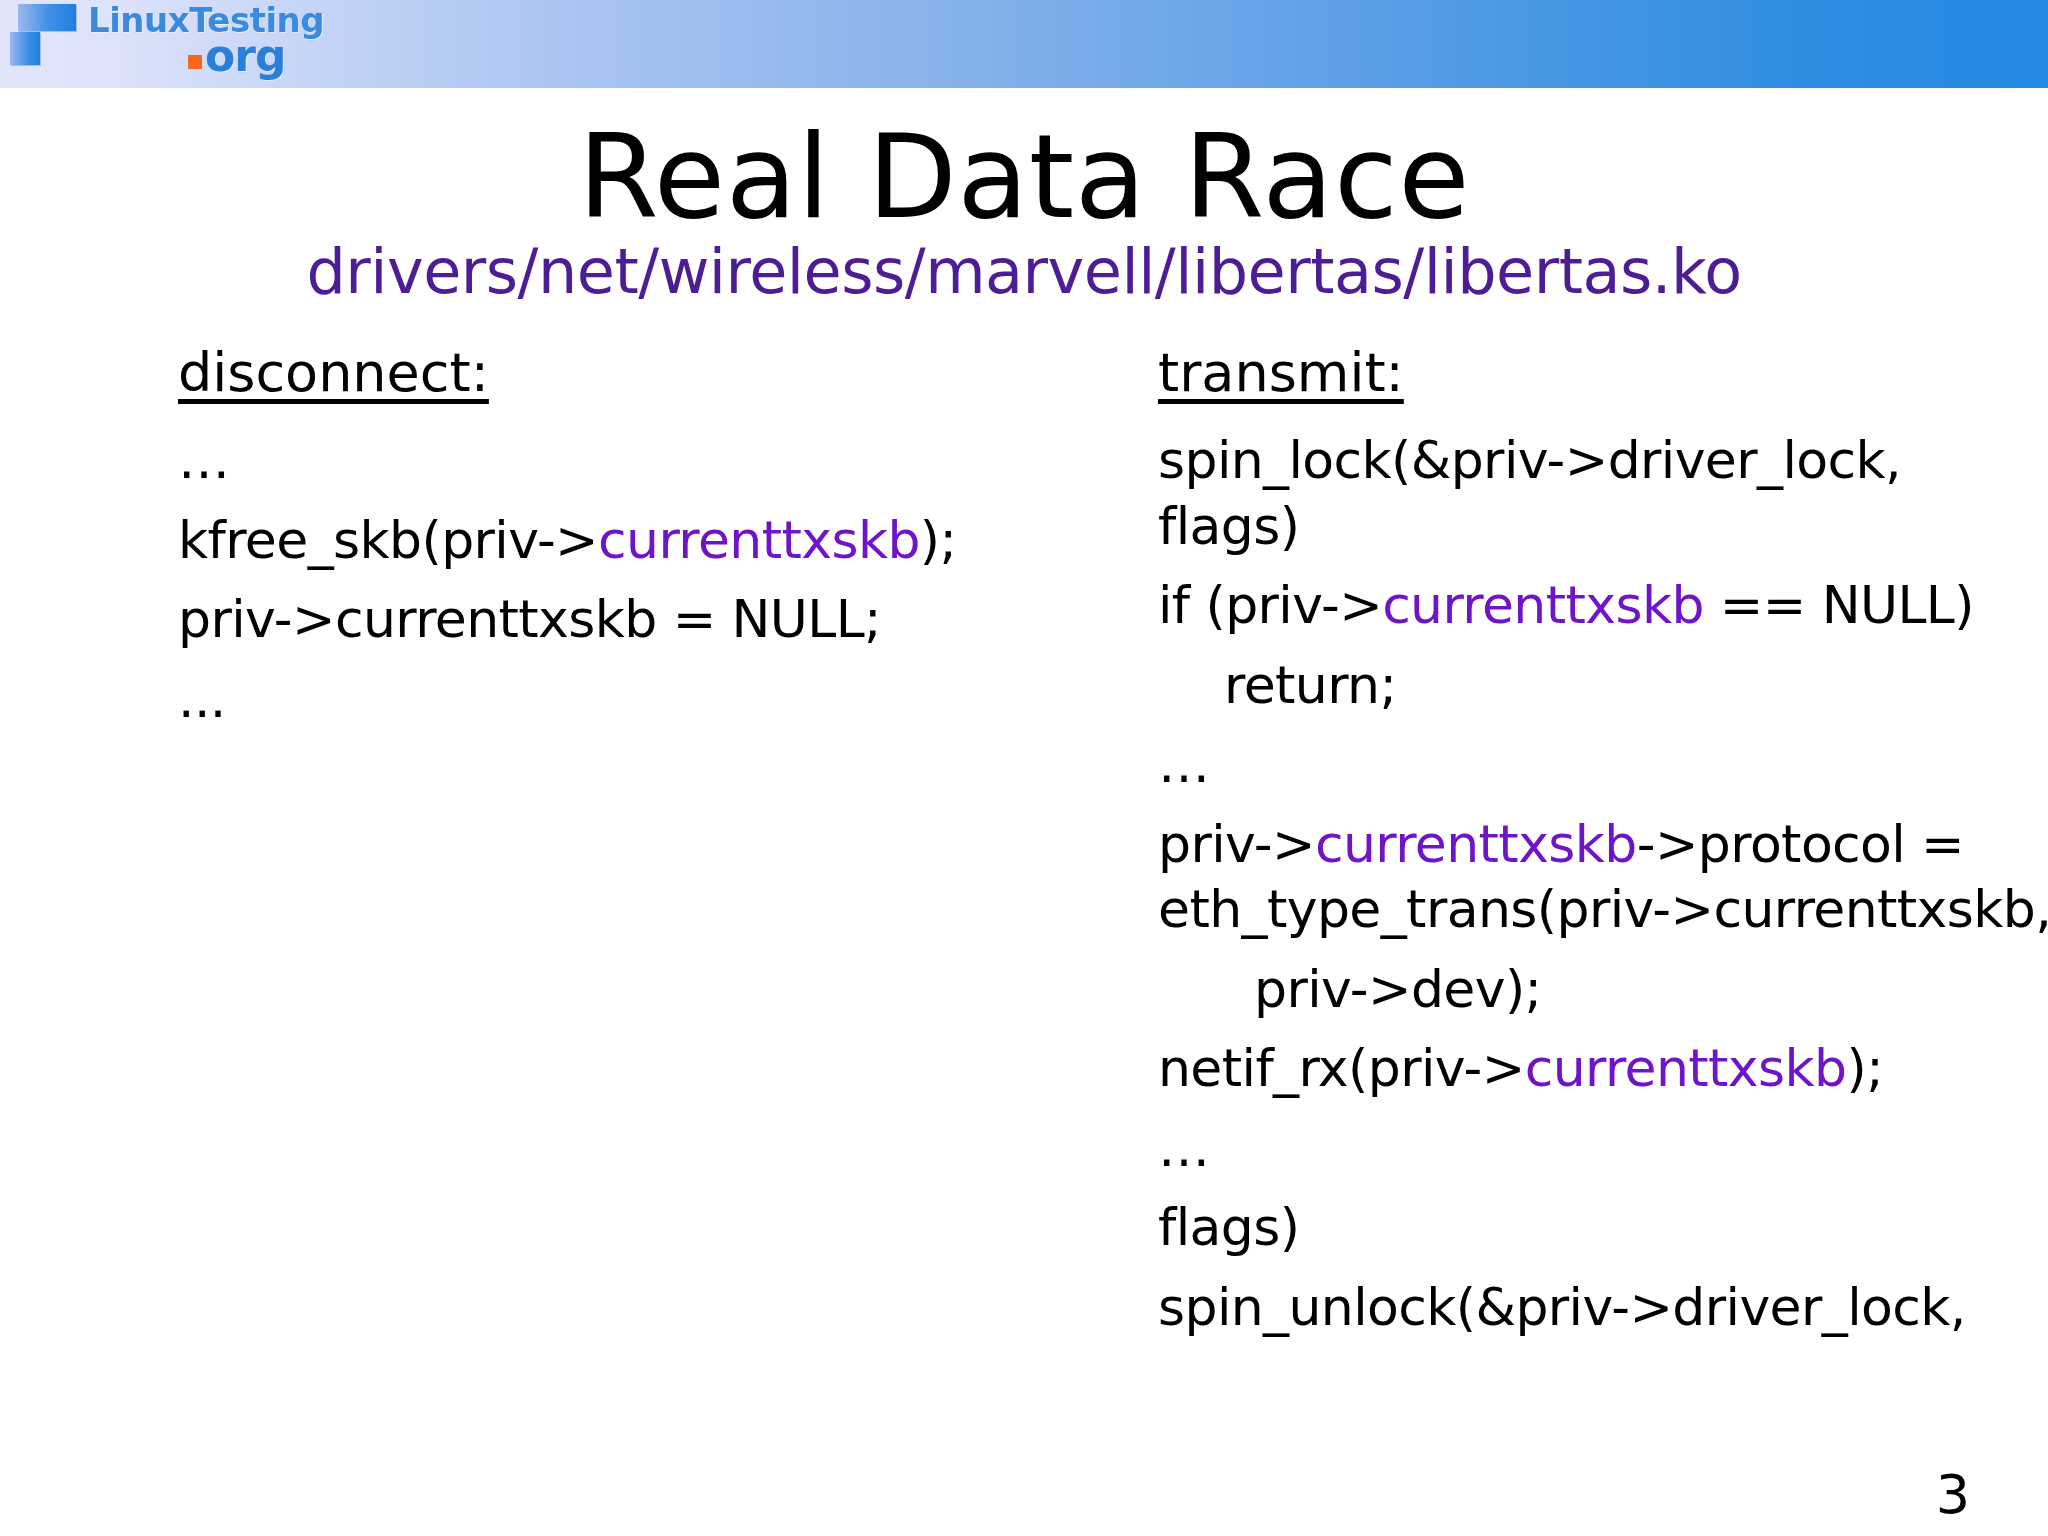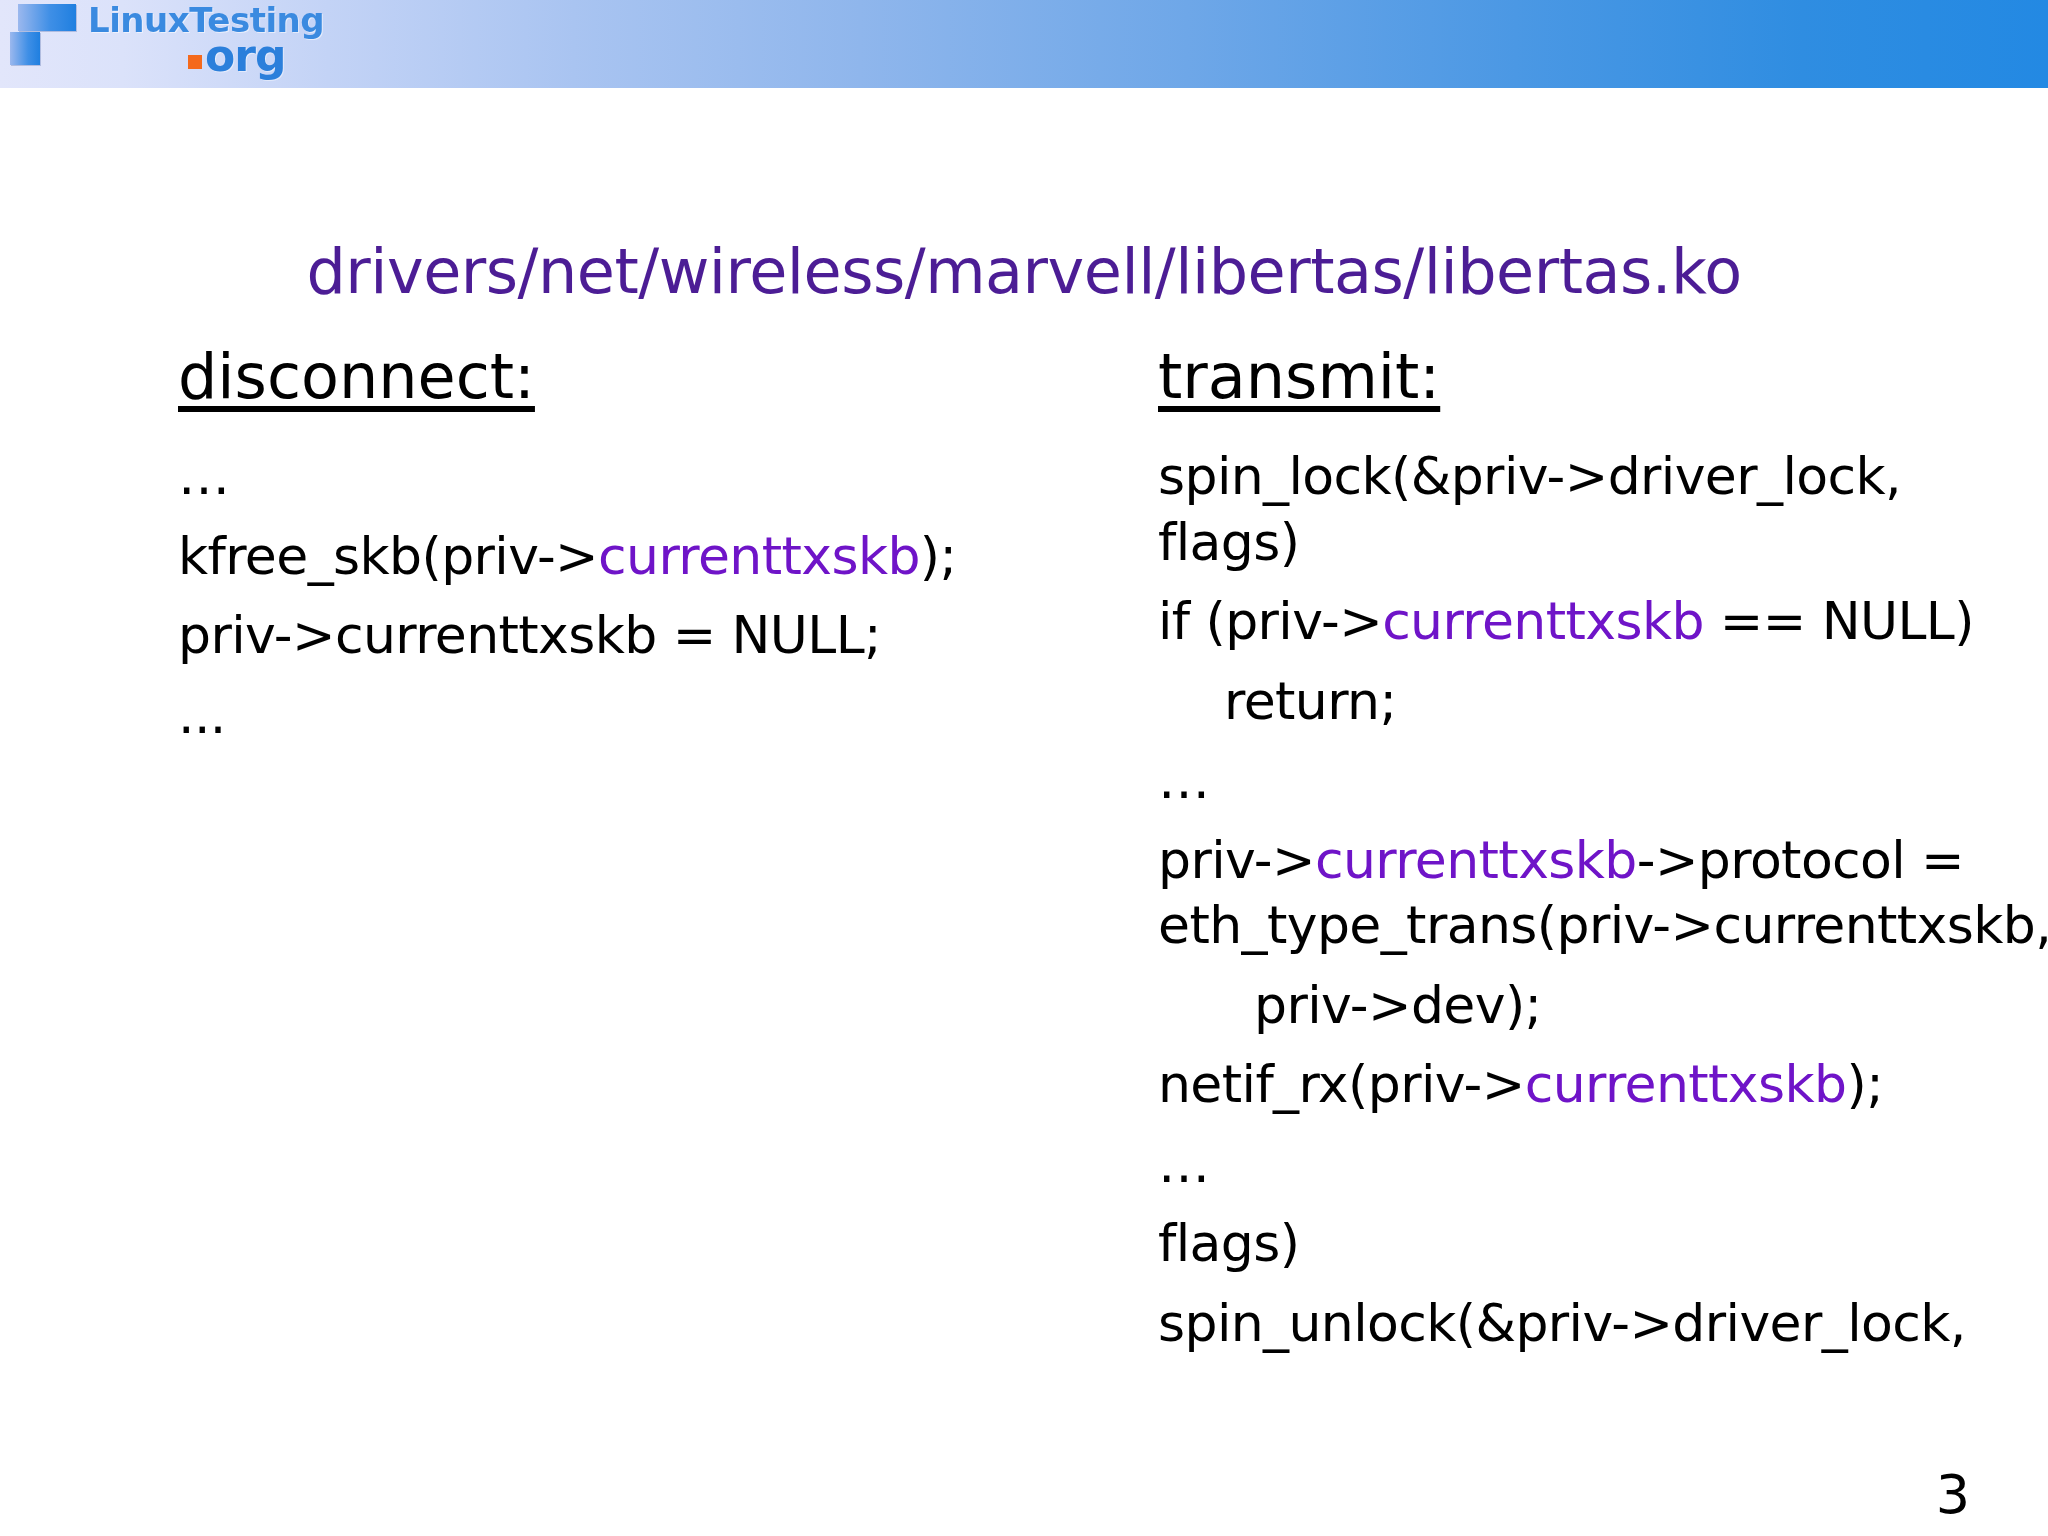--- a/index.html
+++ b/index.html
@@ -133,25 +133,25 @@
   
   .column {
     position: absolute;
     top: 258px;
   }
   .column-left  { left: 178px;  width: 880px; }
   .column-right { left: 1158px; width: 900px; }
 
   .col-heading {
     font-family: "DejaVu Sans", sans-serif;
-    font-size: 62px;
+    font-size: 54px;
     line-height: 1.0;
     text-decoration: underline;
     text-underline-offset: 8px;
-    margin-bottom: 36px;
+    margin-bottom: 28px;
     white-space: nowrap;
   }
 
   .code-line {
     font-family: "DejaVu Sans", sans-serif;
     font-size: 52px;
     line-height: 1.26;
     margin: 0 0 14px 0;
     white-space: pre-wrap;
     letter-spacing: -0.6px;
@@ -188,20 +188,21 @@
   <div class="logo-text">
     <div class="lt-line1">LinuxTesting</div>
     <div class="lt-line2">
       <span class="dot"></span><span>org</span>
     </div>
   </div>
 </div>
 
 <div class="slide-body">
 
+  <div class="slide-title">Real Data Race</div>
 
   <div class="slide-subtitle">drivers/net/wireless/marvell/libertas/libertas.ko</div>
 
   <div class="column column-left">
     <div class="col-heading">disconnect:</div>
 
     <div class="code-line ellipsis">…</div>
 
     <div class="code-line"><span>kfree_skb(priv-&gt;</span><span class="hl">currenttxskb</span><span>);</span></div>
 

